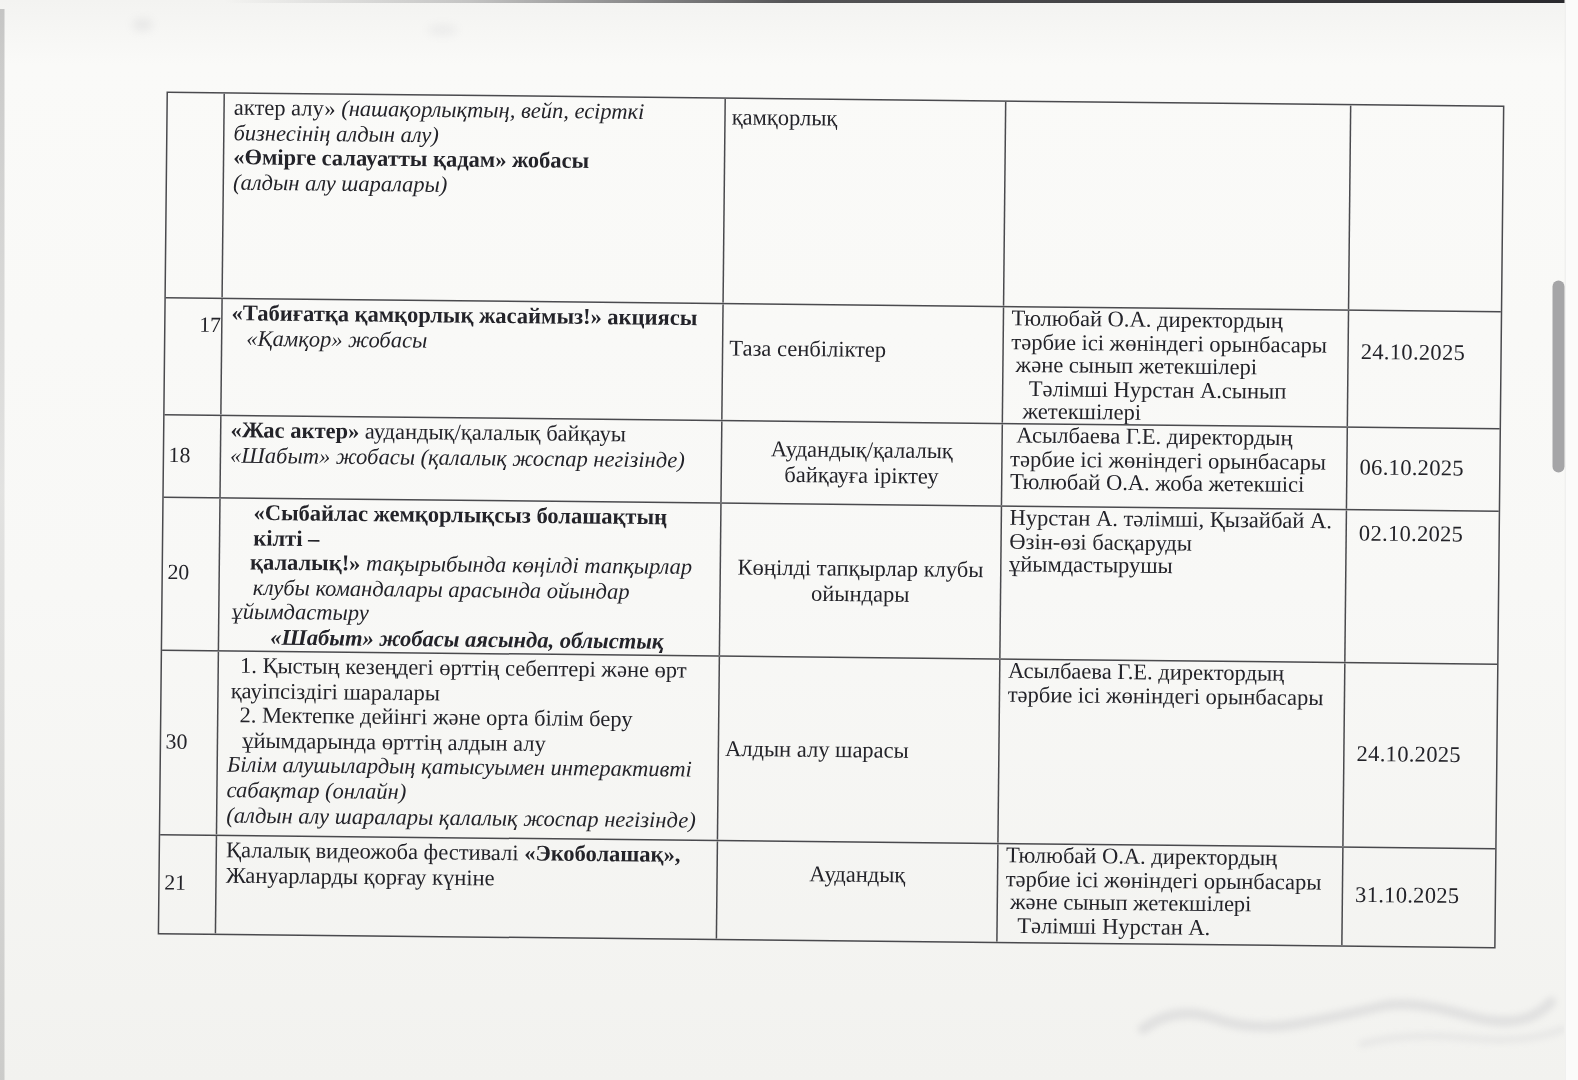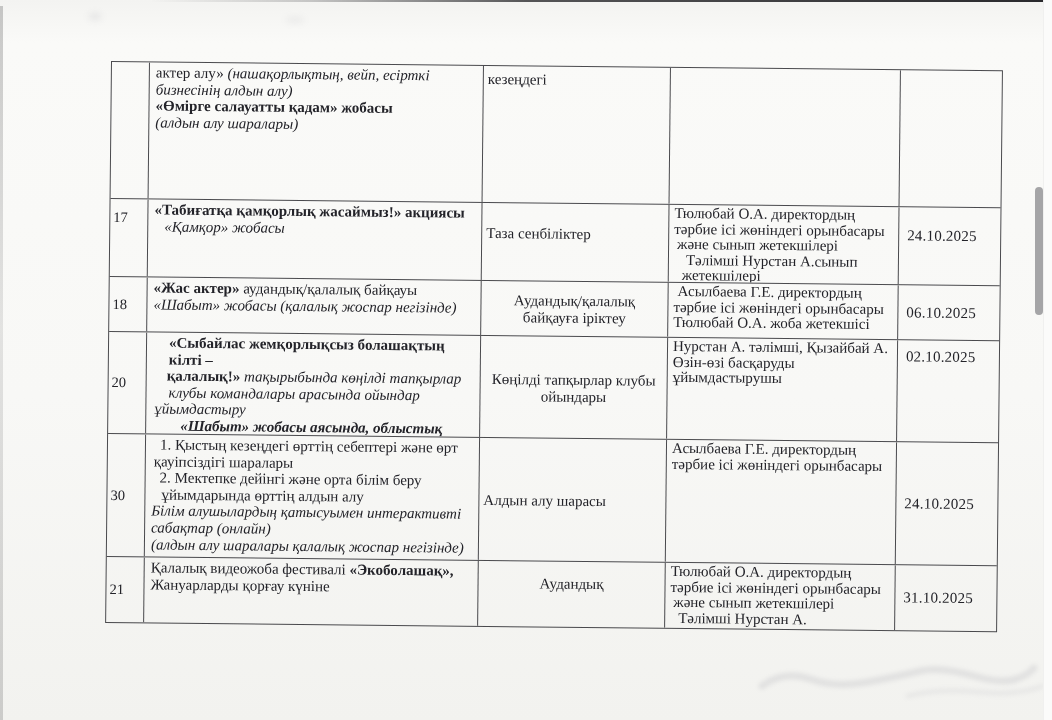--- a/index.html
+++ b/index.html
@@ -44,21 +44,21 @@
   .row:nth-child(3){height:55px;}
   .row:nth-child(4){height:102px;}
   .row:nth-child(5){height:123px;}
   .row:nth-child(6){height:65px;}
   .cell{
     box-sizing:border-box;border-right:1px solid rgba(35,35,40,.82);
     display:flex;flex-direction:column;overflow:hidden;
   }
   .cell:last-child{border-right:none;}
   .numc{width:38px;font-size:14.5px;padding:0 0 0 3px;justify-content:center;}
-  .row:nth-child(2) .numc{justify-content:flex-start;padding-top:10px;}
+  .row:nth-child(2) .numc{justify-content:flex-start;padding-top:10px;text-align:right;}
   .act{width:334px;font-size:15px;padding:2px 3px 0 6px;}
   .act .line{line-height:16.6px;}
   .form{width:187px;font-size:15px;padding:2px 4px 0 4px;}
   .form .line{line-height:17px;}
   .resp{width:230px;font-size:15px;padding:1px 2px 0 5px;}
   .resp .line{line-height:15.6px;}
   .date{width:101px;font-size:15px;padding:0 2px 0 8px;letter-spacing:.2px;}
   .b{font-weight:bold;}
   .i{font-style:italic;}
   
@@ -88,21 +88,21 @@
       <div class="cell numc">
         <div class="line"><span></span></div>
       </div>
       <div class="cell act">
         <div class="line"><span>актер алу» </span><span class="i">(нашақорлықтың, вейп,  есірткі</span></div>
         <div class="line"><span class="i">бизнесінің алдын алу)</span></div>
         <div class="line"><span class="b">«Өмірге салауатты қадам» жобасы</span></div>
         <div class="line"><span class="i">(алдын алу шаралары)</span></div>
       </div>
       <div class="cell form">
-        <div class="line"><span>кезеңдегі</span></div>
+        <div class="line"><span>қамқорлық</span></div>
       </div>
       <div class="cell resp"></div>
       <div class="cell date">
         <div class="line"><span></span></div>
       </div>
     </div>
     <div class="row">
       <div class="cell numc">
         <div class="line"><span>17</span></div>
       </div>

